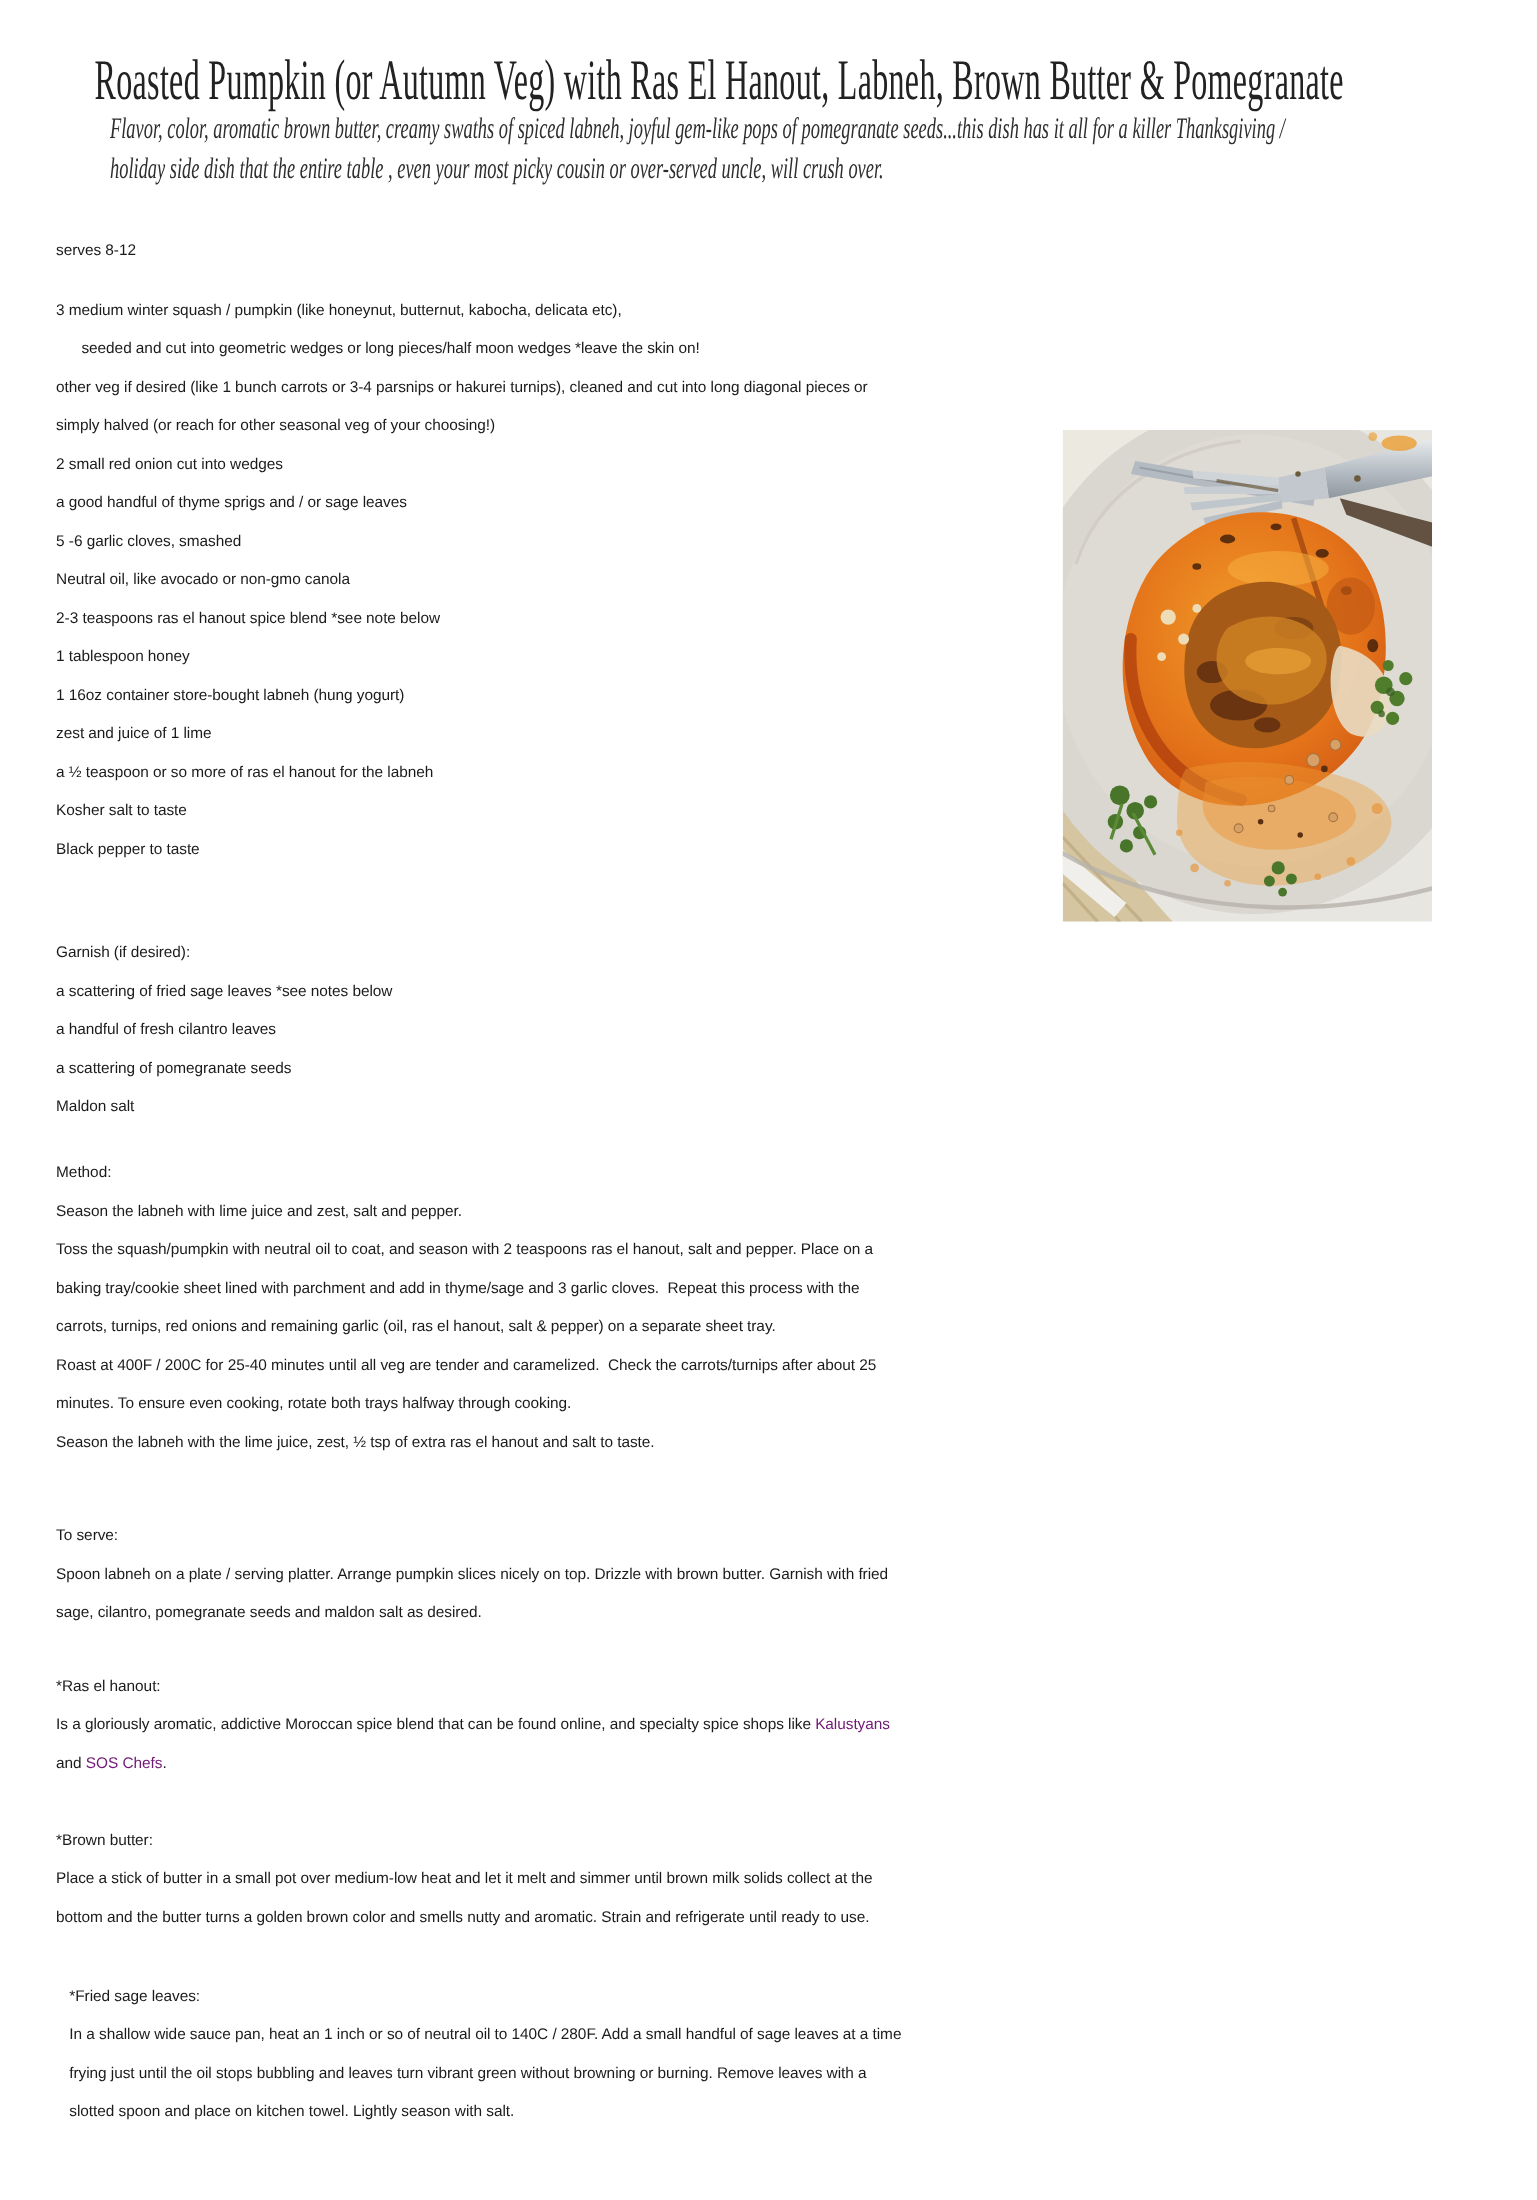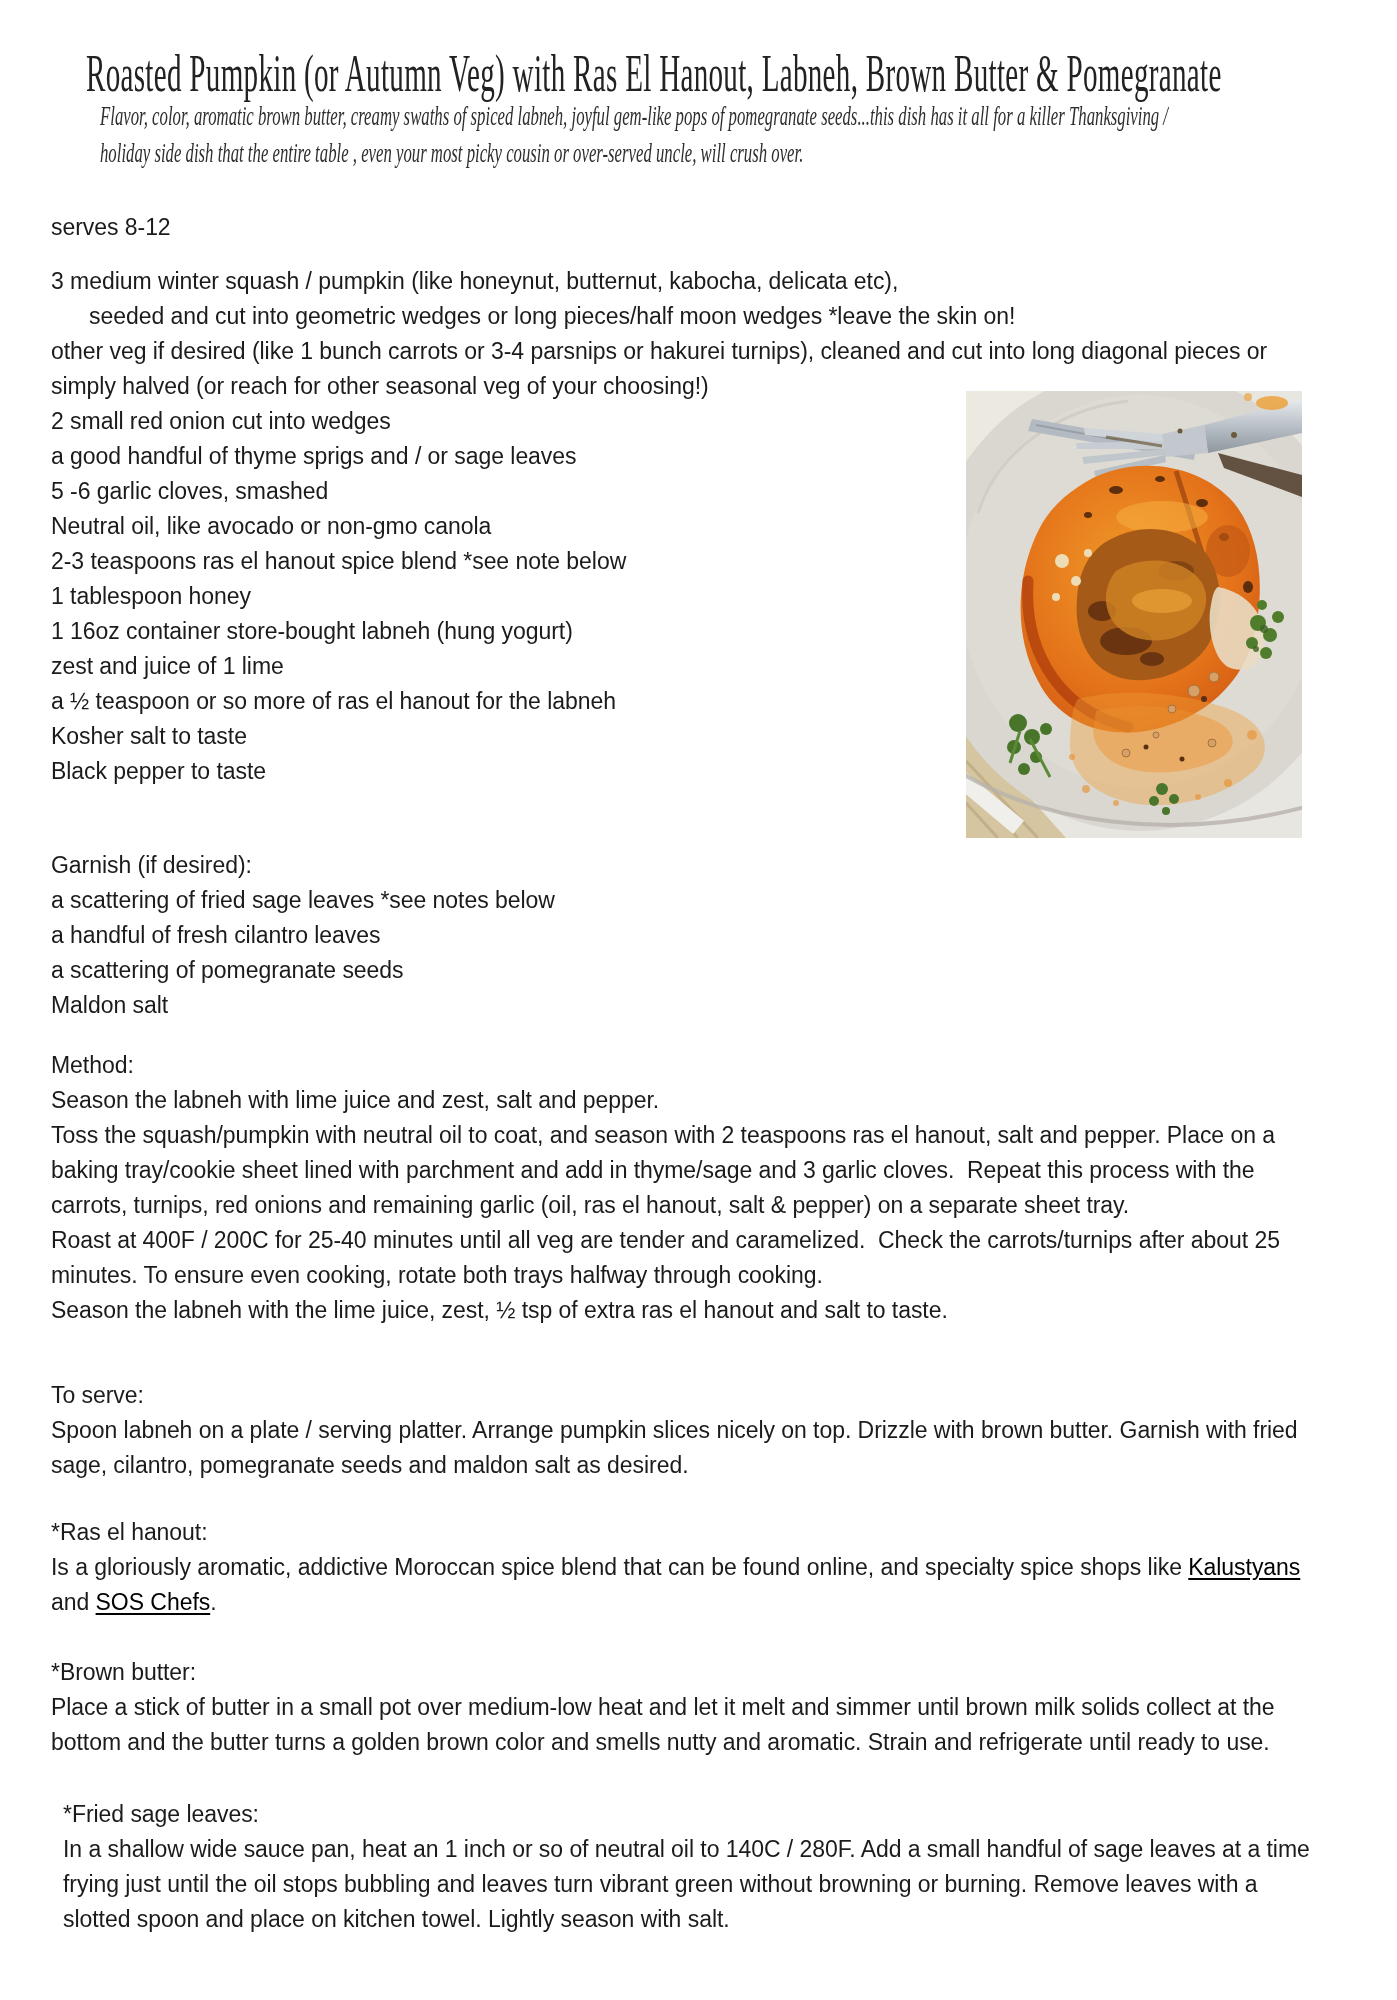--- a/index.html
+++ b/index.html
@@ -22,31 +22,31 @@
   .subtitle { position:absolute; left:100px; top:98px; }
   .sub-line { height:37px; line-height:37px; white-space:pre; }
   .sub-line .cxi {
     display:inline-block; transform:scaleX(0.62); transform-origin:0 50%;
     font-family:"Liberation Serif", serif; font-style:italic; font-size:27px;
     color:#2e2e2e;
   }
 
   
   .content { position:absolute; left:51px; top:210px; width:1346px; }
-  .line { height:35px; line-height:35px; font-size:23px; white-space:pre; letter-spacing:-0.05px; }
+  .line { height:35px; line-height:35px; font-size:14px; white-space:pre; letter-spacing:-0.05px; }
   .blk { margin:0; }
   .blk.ingredients { margin-top:19px; }
   .blk.garnish     { margin-top:59px; }
   .blk.method      { margin-top:25px; }
   .blk.toserve     { margin-top:50px; }
   .blk.ras         { margin-top:32px; }
   .blk.brown       { margin-top:35px; }
   .blk.sage        { margin-top:37px;margin-left:12px; }
 
-  .doc-link { color:#000000; text-decoration:underline; text-underline-offset:3px; cursor:pointer; }
+  .doc-link { color:#701a75; text-underline-offset:3px; cursor:pointer; }
 
   
   .photo { position:absolute; left:966px; top:391px; width:336px; height:447px; overflow:hidden; }
   .photo svg { display:block; }
 </style>
 </head>
 <body>
 
 <div class="page">
 

